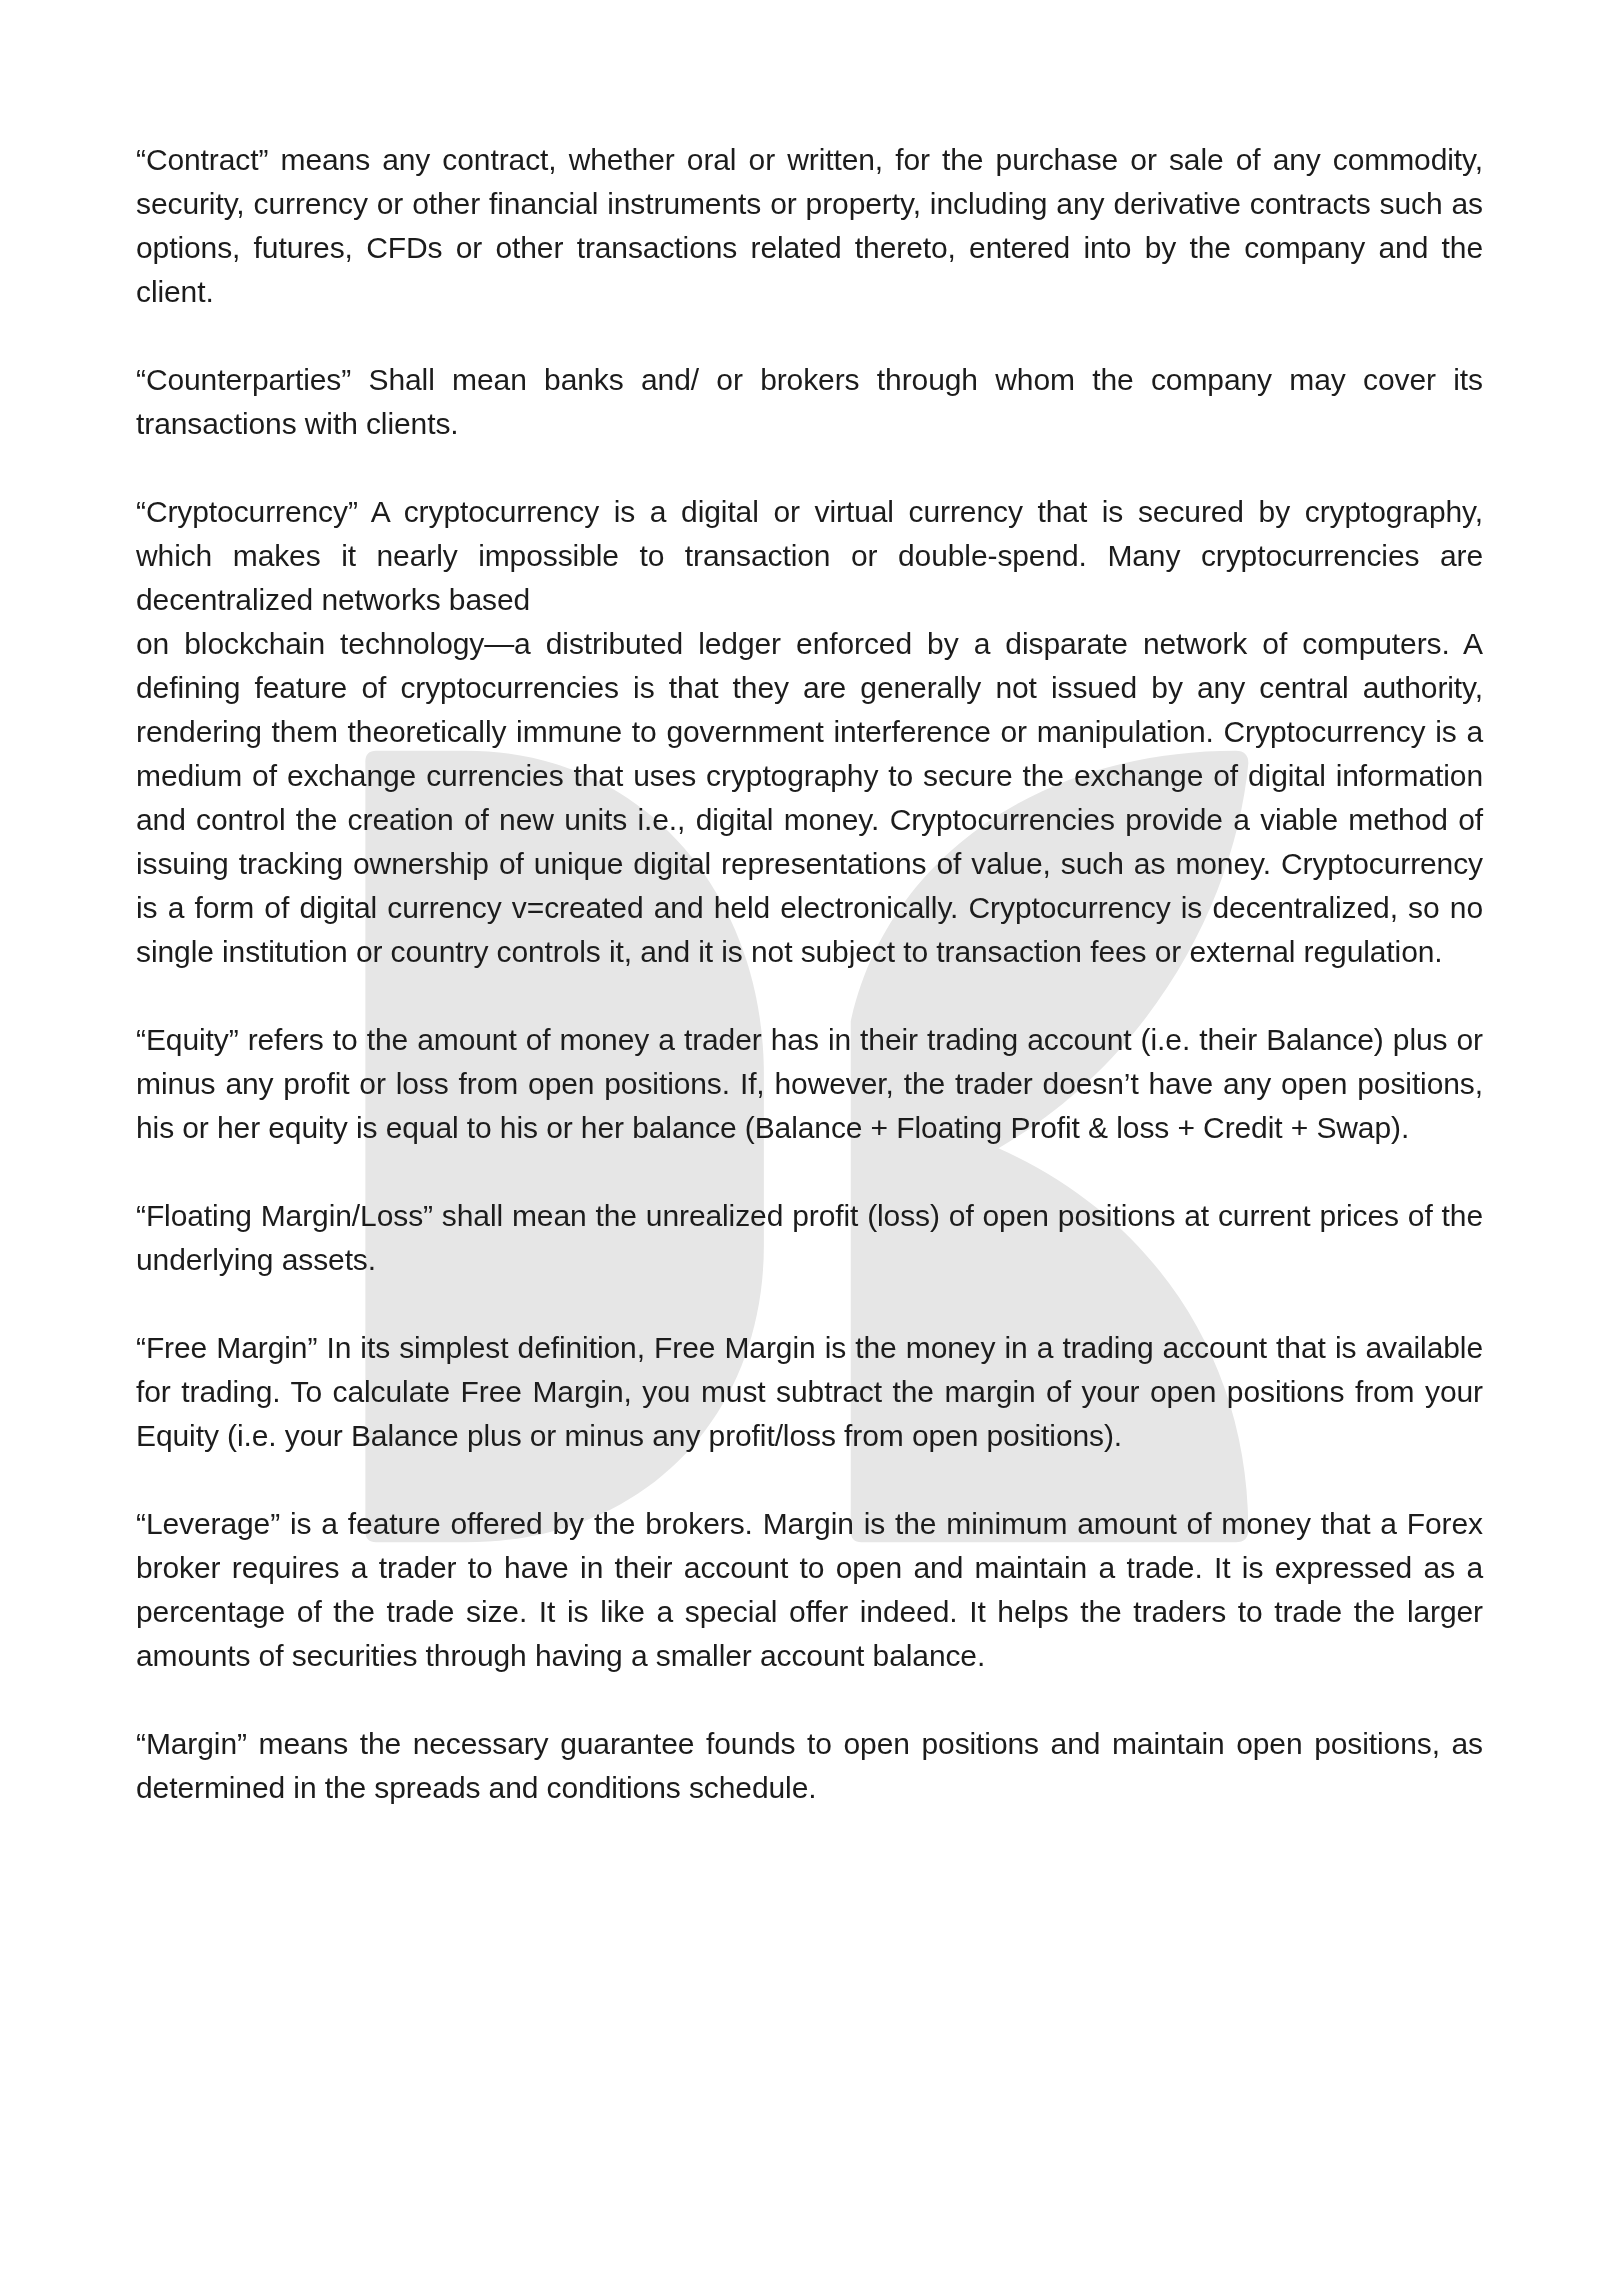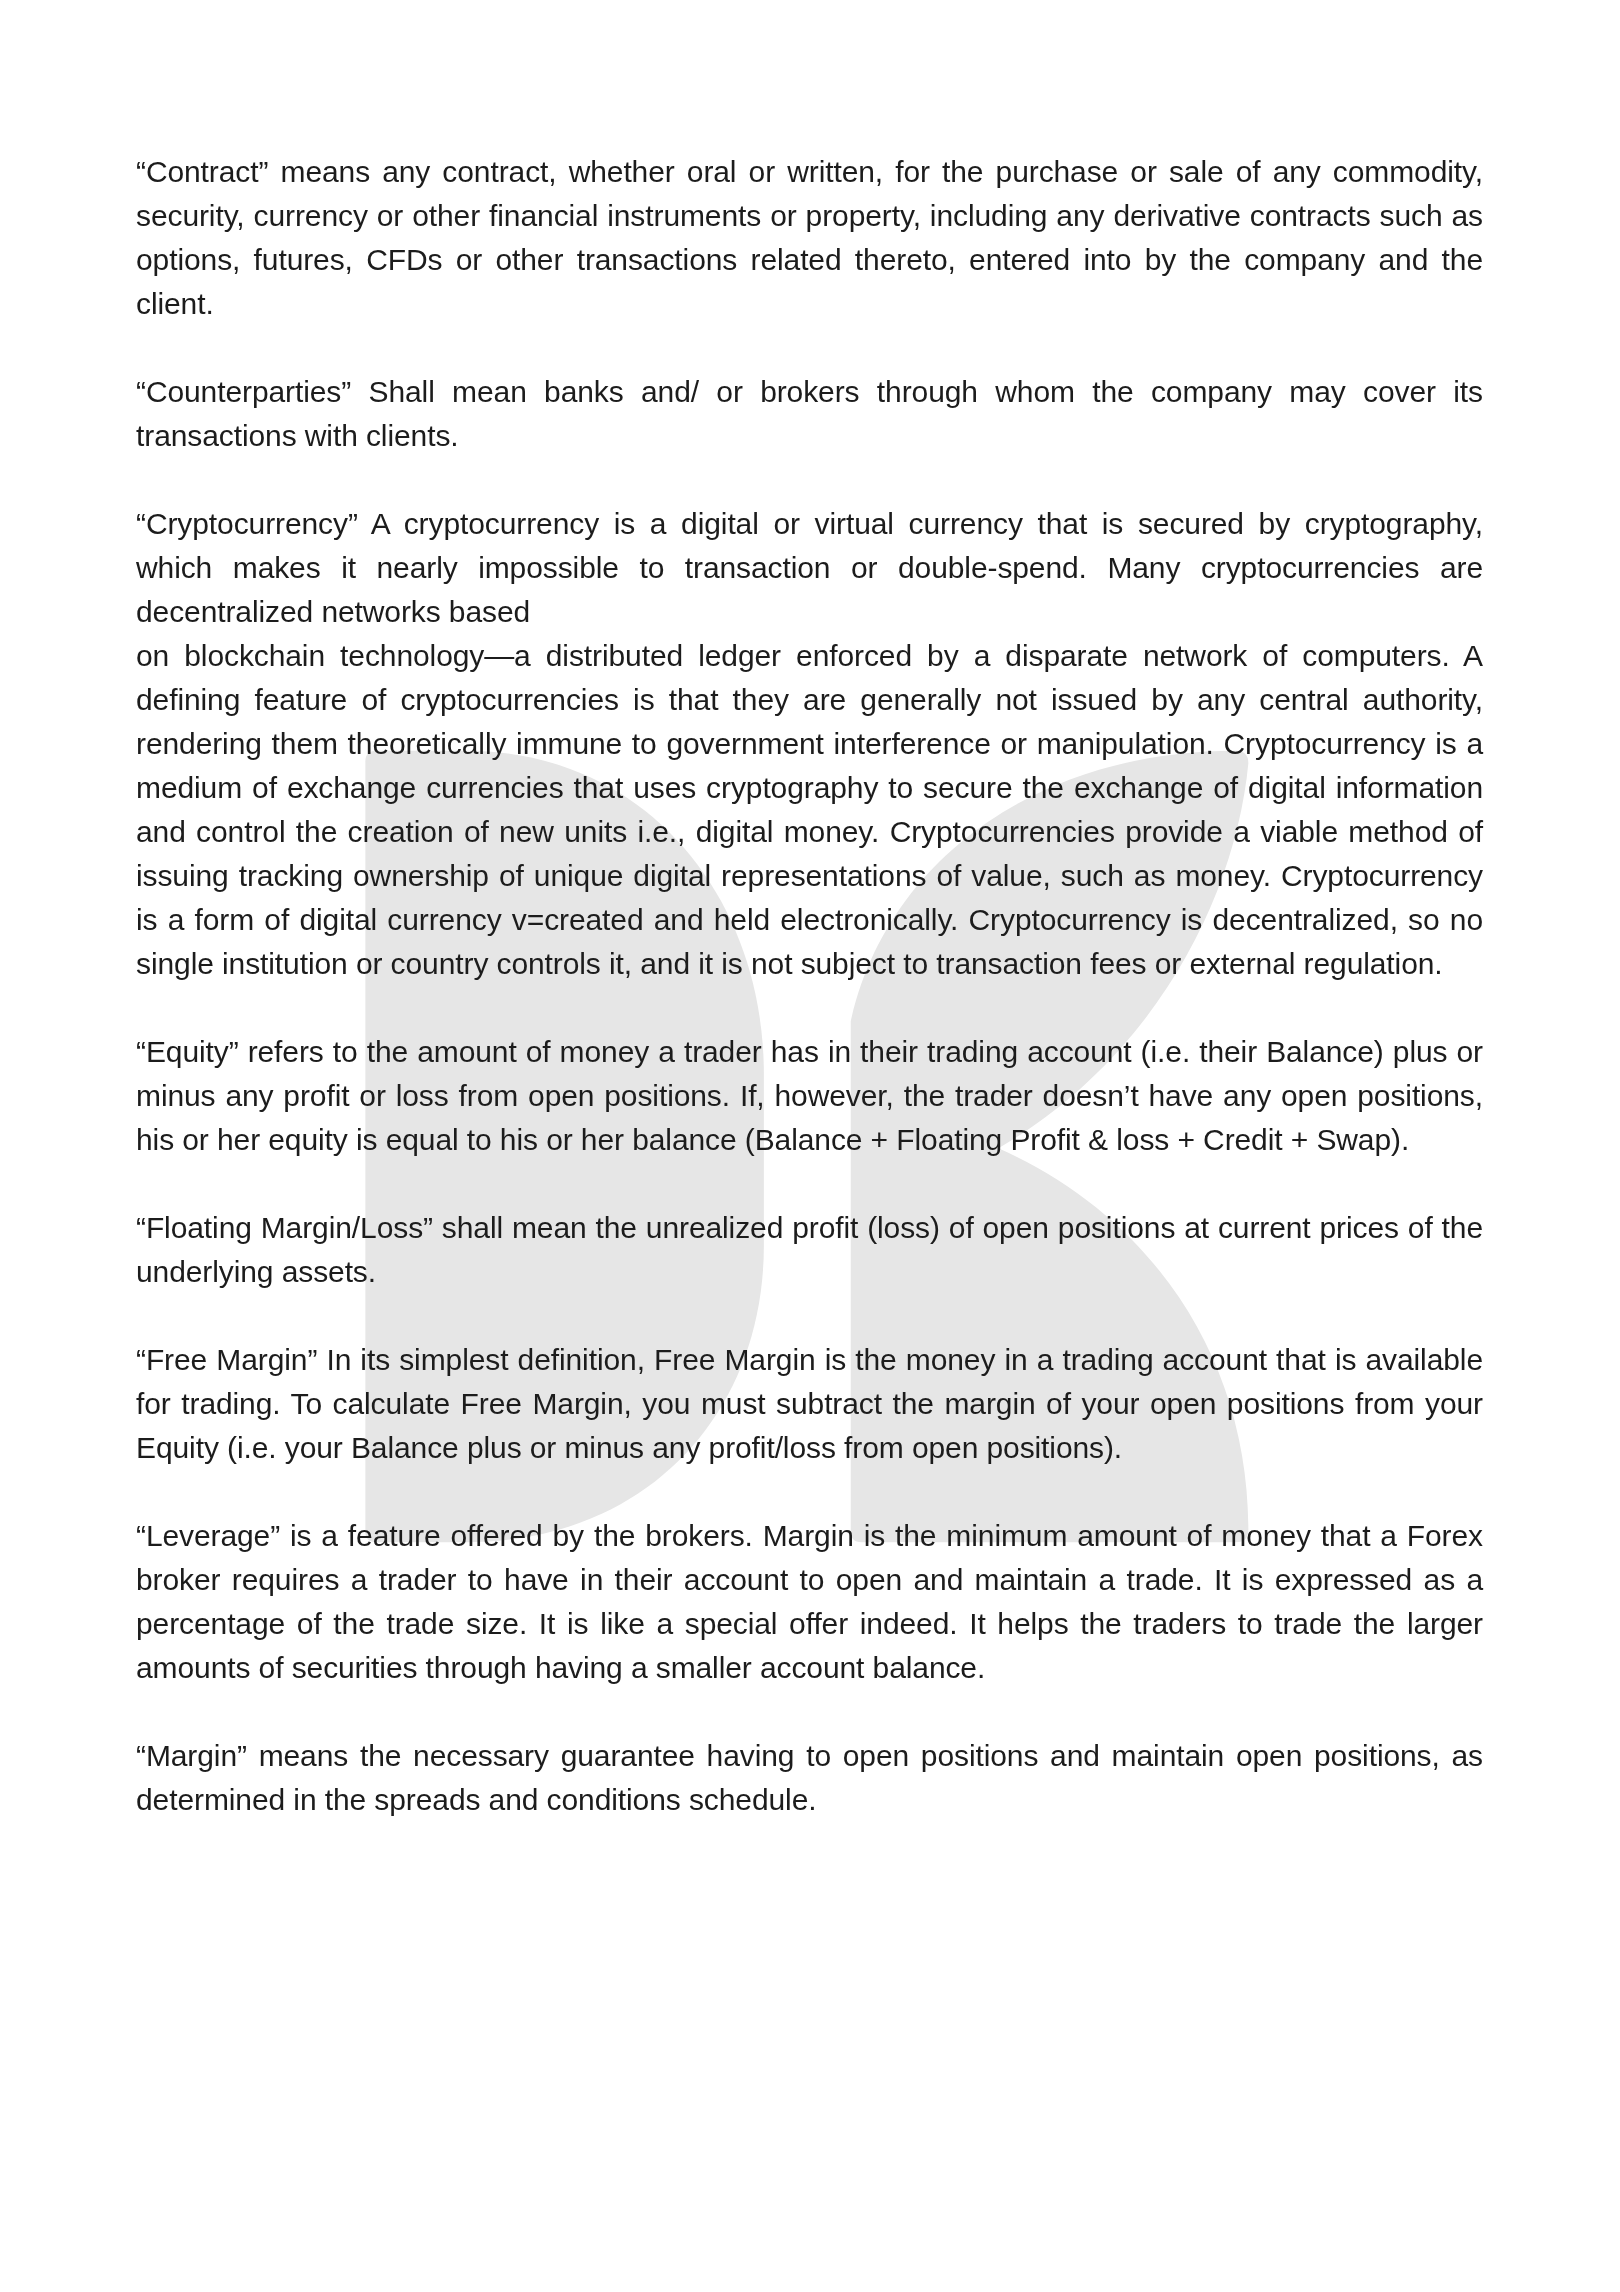--- a/index.html
+++ b/index.html
@@ -25,21 +25,20 @@
   .page {
     position: absolute;
     left: 136px;
     top: 138px;
     width: 1347px;
     z-index: 1;
     font-family: "Liberation Sans", sans-serif;
     font-size: 30px;
     line-height: 44px;
     color: #1c1c1c;
-    margin-top: 12px;
   }
   .para {
     margin: 0 0 44px 0;
     text-align: justify;
     text-align-last: left;
     word-spacing: 0px;
     letter-spacing: -0.1px;
   }
   .para .line-break-part {
     display: block;
@@ -76,15 +75,15 @@
   <p class="para">“Contract” means any contract, whether oral or written, for the purchase or sale of any commodity, security, currency or other financial instruments or property, including any derivative contracts such as options, futures, CFDs or other transactions related thereto, entered into by the company and the client.</p>
   <p class="para">“Counterparties” Shall mean banks and/ or brokers through whom the company may cover its transactions with clients.</p>
   <div class="para">
     <span class="line-break-part" style="text-align-last:left;">“Cryptocurrency” A cryptocurrency is a digital or virtual currency that is secured by cryptography, which makes it nearly impossible to transaction or double-spend. Many cryptocurrencies are decentralized networks based</span>
     <span class="line-break-part" style="text-align-last:left;">on blockchain technology—a distributed ledger enforced by a disparate network of computers. A defining feature of cryptocurrencies is that they are generally not issued by any central authority, rendering them theoretically immune to government interference or manipulation. Cryptocurrency is a medium of exchange currencies that uses cryptography to secure the exchange of digital information and control the creation of new units i.e., digital money. Cryptocurrencies provide a viable method of issuing tracking ownership of unique digital representations of value, such as money. Cryptocurrency is a form of digital currency v=created and held electronically. Cryptocurrency is decentralized, so no single institution or country controls it, and it is not subject to transaction fees or external regulation.</span>
   </div>
   <p class="para">“Equity” refers to the amount of money a trader has in their trading account (i.e. their Balance) plus or minus any profit or loss from open positions. If, however, the trader doesn’t have any open positions, his or her equity is equal to his or her balance (Balance + Floating Profit &amp; loss + Credit + Swap).</p>
   <p class="para">“Floating Margin/Loss” shall mean the unrealized profit (loss) of open positions at current prices of the underlying assets.</p>
   <p class="para">“Free Margin” In its simplest definition, Free Margin is the money in a trading account that is available for trading. To calculate Free Margin, you must subtract the margin of your open positions from your Equity (i.e. your Balance plus or minus any profit/loss from open positions).</p>
   <p class="para">“Leverage” is a feature offered by the brokers. Margin is the minimum amount of money that a Forex broker requires a trader to have in their account to open and maintain a trade. It is expressed as a percentage of the trade size. It is like a special offer indeed. It helps the traders to trade the larger amounts of securities through having a smaller account balance.</p>
-  <p class="para">“Margin” means the necessary guarantee having to open positions and maintain open positions, as determined in the spreads and conditions schedule.</p>
+  <p class="para">“Margin” means the necessary guarantee founds to open positions and maintain open positions, as determined in the spreads and conditions schedule.</p>
 </div>
 
 
 </body></html>

